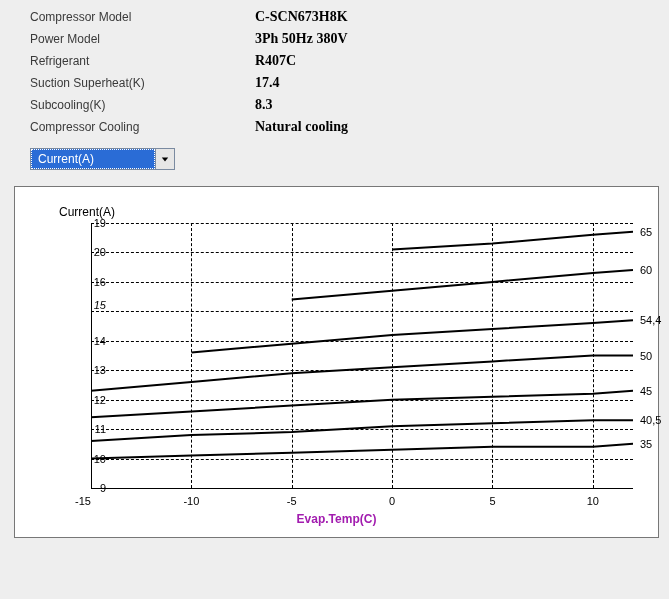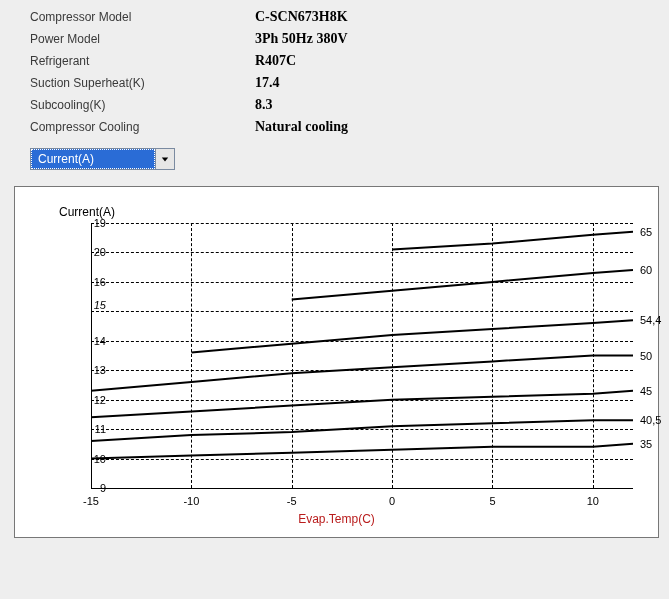--- a/index.html
+++ b/index.html
@@ -18,21 +18,21 @@
   .plot{position:absolute;left:76px;top:36px;width:542px;height:265px;}
   .axis-line{position:absolute;background:#000;}
   .y-axis{left:76px;top:36px;width:1px;height:265px;}
   .x-axis{left:76px;top:301px;width:542px;height:1px;}
   .grid-v{position:absolute;top:0;height:100%;border-left:1px dashed #000;}
   .grid-h{position:absolute;left:0;width:100%;border-top:1px dashed #000;}
   .tick-y{position:absolute;right:552px;width:40px;text-align:right;font-size:11px;color:#000;transform:translateY(-50%);}
   .tick-x{position:absolute;top:308px;width:30px;text-align:center;font-size:11px;color:#000;transform:translateX(-50%);}
   .r-lbl{position:absolute;left:625px;width:36px;font-size:11px;color:#000;transform:translateY(-50%);}
   .ytitle{position:absolute;left:44px;top:18px;font-size:12px;color:#000;}
-  .xtitle{position:absolute;left:0;right:0;top:325px;text-align:center;font-size:12px;color:#b91c1c;}
+  .xtitle{position:absolute;left:0;right:0;top:325px;text-align:center;font-size:12px;color:#a21caf;font-weight:bold;}
   .series{position:absolute;left:76px;top:36px;width:542px;height:265px;pointer-events:none;}
 </style>
 </head>
 <body>
 <div class="page">
 
 <div class="spec-table">
   <div class="spec-row">
     <div class="spec-label">Compressor Model</div>
     <div class="spec-value">C-SCN673H8K</div>
@@ -105,21 +105,21 @@
 <div class="tick-y" style="top: 301px;">9</div>
       <div class="tick-y" style="top: 271.556px;">10</div>
       <div class="tick-y" style="top: 242.111px;">11</div>
       <div class="tick-y" style="top: 212.667px; text-align: right;">12</div>
       <div class="tick-y" style="top: 183.222px;">13</div>
       <div class="tick-y" style="top: 153.778px;">14</div>
       <div class="tick-y" style="top: 118px; font-style: italic;">15</div>
       <div class="tick-y" style="top: 94.8889px;">16</div>
       <div class="tick-y" style="top: 65.4444px;">20</div>
       <div class="tick-y" style="top: 36px;">19</div>
-      <div class="tick-x" style="left: 76px;">-15</div>
+      <div class="tick-x" style="left: 68px;">-15</div>
       <div class="tick-x" style="left: 176.37px;">-10</div>
       <div class="tick-x" style="left: 276.741px;">-5</div>
       <div class="tick-x" style="left: 377.111px;">0</div>
       <div class="tick-x" style="left: 477.481px;">5</div>
       <div class="tick-x" style="left: 577.852px;">10</div>
       <div class="r-lbl" style="top: 44.8333px;">65</div>
       <div class="r-lbl" style="top: 83.1111px;">60</div>
       <div class="r-lbl" style="top: 133.167px;">54,4</div>
       <div class="r-lbl" style="top: 168.5px;">50</div>
       <div class="r-lbl" style="top: 203.833px;">45</div>

